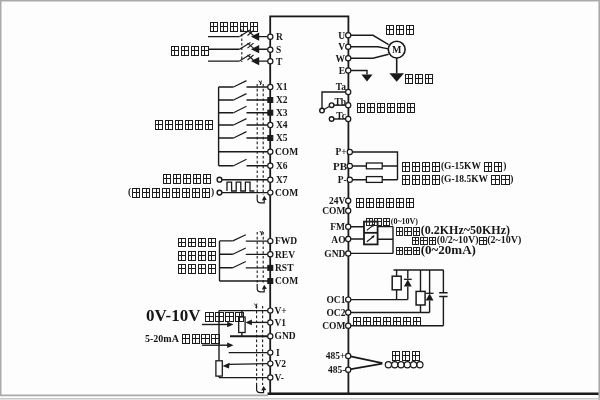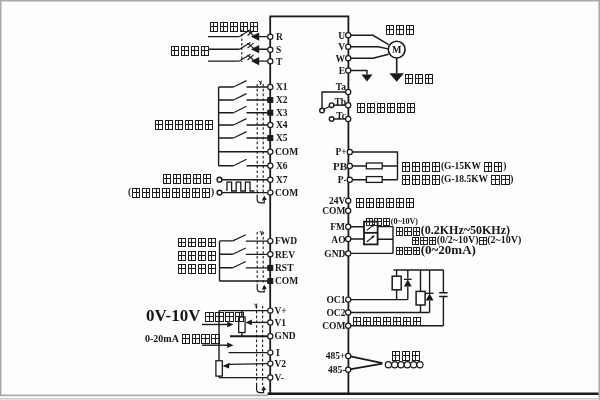--- a/index.html
+++ b/index.html
@@ -341,21 +341,21 @@
 <div class="lb lt" style="left:128px;top:186.8px">(<b class="c"></b><b class="c"></b><b class="c"></b><b class="c"></b><b class="c"></b><b class="c"></b><b class="c"></b><b class="c"></b>)</div>
 
 <div class="lb" style="left:177px;top:236.2px"><b class="c"></b><b class="c"></b><b class="c"></b><b class="c"></b></div>
 
 <div class="lb" style="left:177px;top:249.4px"><b class="c"></b><b class="c"></b><b class="c"></b><b class="c"></b></div>
 
 <div class="lb" style="left:177px;top:262.9px"><b class="c"></b><b class="c"></b><b class="c"></b><b class="c"></b></div>
 
 <div class="lb" style="left:146px;top:310.6px;font-size:17px"><span>0V-10V </span><b class="c"></b><b class="c"></b><b class="c"></b><b class="c"></b></div>
 
-<div class="lb" style="left:145px;top:333.6px;font-size:10px"><span>0-20mA </span><b class="c"></b><b class="c"></b><b class="c"></b><b class="c"></b></div>
+<div class="lb" style="left:145px;top:333.6px;font-size:10px"><span>5-20mA </span><b class="c"></b><b class="c"></b><b class="c"></b><b class="c"></b></div>
 
 
 <div class="lb" style="left:385px;top:24px"><b class="c"></b><b class="c"></b><b class="c"></b></div>
 
 <div class="lb" style="left:404px;top:72.4px"><b class="c"></b><b class="c"></b><b class="c"></b></div>
 
 <div class="lb" style="left:356px;top:101.3px"><b class="c"></b><b class="c"></b><b class="c"></b><b class="c"></b><b class="c"></b><b class="c"></b></div>
 
 <div class="lb lt" style="left:401px;top:160.8px"><b class="c"></b><b class="c"></b><b class="c"></b><b class="c"></b>(G-15KW <b class="c"></b><b class="c"></b>)</div>
 

